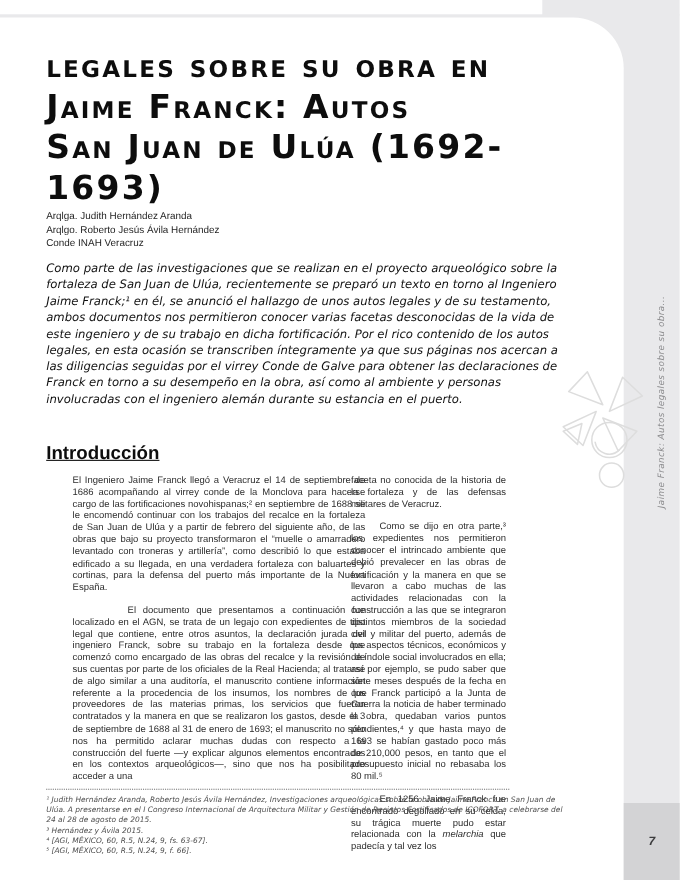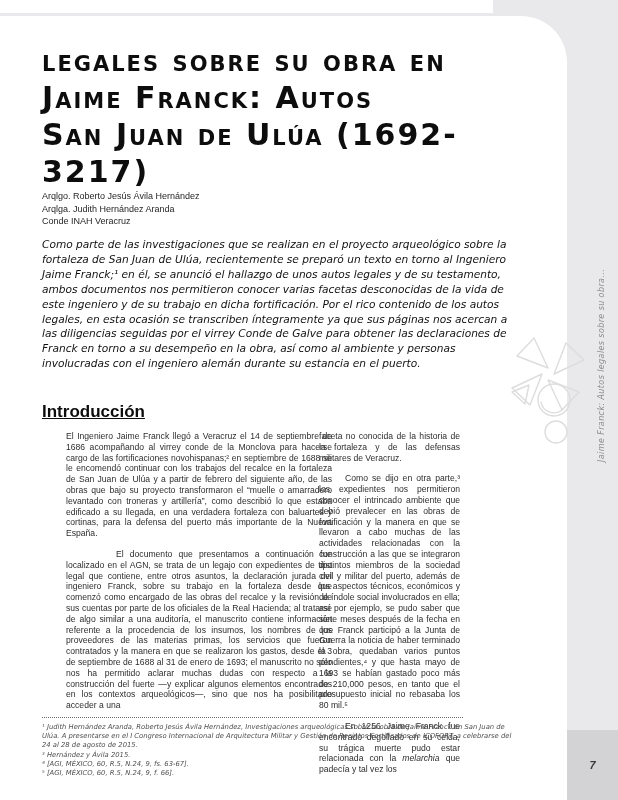--- a/index.html
+++ b/index.html
@@ -76,26 +76,26 @@
     <path d="M37,72 a13,13 0 0 0 22,7"></path>
     <circle cx="52" cy="102" r="11"></circle>
     <path d="M8,62 L25,55 L21,74 Z"></path>
   </g>
 </svg>
 
 <div class="layer title">
   <div>legales sobre su obra en</div>
   <div>Jaime Franck: Autos</div>
   <div>San Juan de Ulúa (1692-</div>
-  <div>3217)</div>
+  <div>1693)</div>
 </div>
 
 <div class="layer authors">
+  <div>Arqlga. Judith Hernández Aranda</div>
   <div>Arqlgo. Roberto Jesús Ávila Hernández</div>
-  <div>Arqlga. Judith Hernández Aranda</div>
   <div>Conde INAH Veracruz</div>
 </div>
 
 <div class="layer abstract">Como parte de las investigaciones que se realizan en el proyecto arqueológico sobre la fortaleza de San Juan de Ulúa, recientemente se preparó un texto en torno al Ingeniero Jaime Franck;¹ en él, se anunció el hallazgo de unos autos legales y de su testamento, ambos documentos nos permitieron conocer varias facetas desconocidas de la vida de este ingeniero y de su trabajo en dicha fortificación. Por el rico contenido de los autos legales, en esta ocasión se transcriben íntegramente ya que sus páginas nos acercan a las diligencias seguidas por el virrey Conde de Galve para obtener las declaraciones de Franck en torno a su desempeño en la obra, así como al ambiente y personas involucradas con el ingeniero alemán durante su estancia en el puerto.</div>
 
 <div class="layer heading">Introducción</div>
 
 <div class="layer colL body-text">
   <p>El Ingeniero Jaime Franck llegó a Veracruz el 14 de septiembre de 1686 acompañando al virrey conde de la Monclova para hacerse cargo de las fortificaciones novohispanas;² en septiembre de 1688 se le encomendó continuar con los trabajos del recalce en la fortaleza de San Juan de Ulúa y a partir de febrero del siguiente año, de las obras que bajo su proyecto transformaron el “muelle o amarradero levantado con troneras y artillería”, como describió lo que estaba edificado a su llegada, en una verdadera fortaleza con baluartes y cortinas, para la defensa del puerto más importante de la Nueva España.</p>
   <p>El documento que presentamos a continuación fue localizado en el AGN, se trata de un legajo con expedientes de tipo legal que contiene, entre otros asuntos, la declaración jurada del ingeniero Franck, sobre su trabajo en la fortaleza desde que comenzó como encargado de las obras del recalce y la revisión de sus cuentas por parte de los oficiales de la Real Hacienda; al tratarse de algo similar a una auditoría, el manuscrito contiene información referente a la procedencia de los insumos, los nombres de los proveedores de las materias primas, los servicios que fueron contratados y la manera en que se realizaron los gastos, desde el 3 de septiembre de 1688 al 31 de enero de 1693; el manuscrito no sólo nos ha permitido aclarar muchas dudas con respecto a la construcción del fuerte —y explicar algunos elementos encontrados en los contextos arqueológicos—, sino que nos ha posibilitado acceder a una</p>

